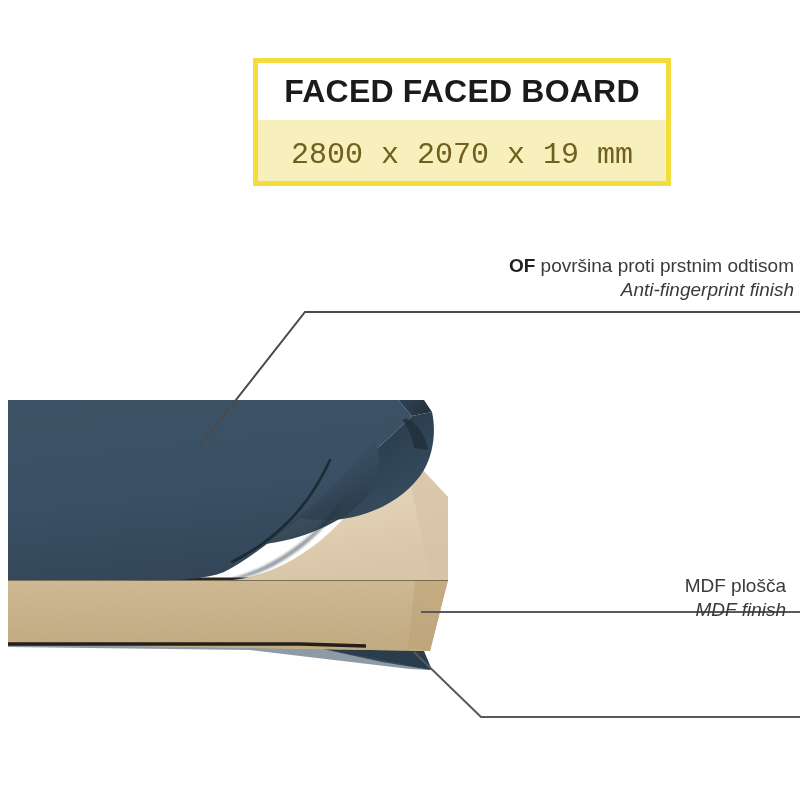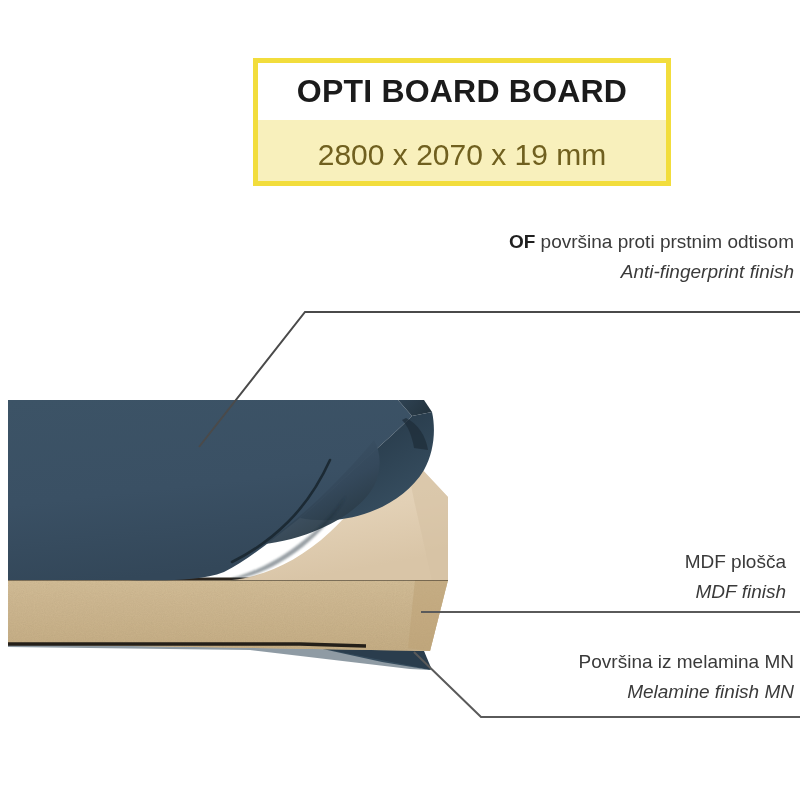--- a/index.html
+++ b/index.html
@@ -56,46 +56,46 @@
     color: #1b1b1b;
     white-space: nowrap;
     font-family: "Liberation Sans", sans-serif;
   }
   #product-dimensions {
     font-size: 30px;
     font-weight: 400;
     color: #70601f;
     white-space: nowrap;
     margin-top: 9px;
-    font-family: Liberation Sans, sans-serif;
+    font-family: Liberation Mono, monospace;
     text-align: right;
   }
 
   
   .callout {
     position: absolute;
     color: #3d3d3d;
     line-height: 1.28;
     white-space: nowrap;
   }
   .callout .line1 {
     font-size: 19px;
     font-weight: 400;
     color: #3a3a3a;
+    margin-top: 24px;
   }
   .callout .line1 b {
     font-weight: 700;
     color: #1f1f1f;
   }
   .callout .line2 {
     font-size: 19px;
     font-style: italic;
     font-weight: 400;
     color: #3a3a3a;
-    margin-top: 6px;
   }
   .align-right { text-align: right; }
 
   #callout-anti-fingerprint {
     right: 6px;
     top: 230px;
   }
   #callout-mdf {
     right: 14px;
     top: 550px;
@@ -254,35 +254,31 @@
       <path d="M 199 447 L 305 312 L 800 312" stroke="#4a4a4a"></path>
 
       <path d="M 421 612 L 800 612"></path>
 
       <path d="M 414 652 L 481 717 L 800 717"></path>
     </g>
   </svg>
 
   <div id="title-plate">
     <div id="title-top">
-      <span id="product-title">OPTI BOARD BOARD</span>
+      <span id="product-title">FACED FACED BOARD</span>
     </div>
     <div id="title-bottom">
       <span id="product-dimensions">2800 x 2070 x 19 mm</span>
     </div>
   </div>
 
   <div class="callout align-right" id="callout-anti-fingerprint">
     <div class="line1"><b>OF</b><span> površina proti prstnim odtisom</span></div>
     <div class="line2">Anti-fingerprint finish</div>
   </div>
 
   <div class="callout align-right" id="callout-mdf">
     <div class="line1">MDF plošča</div>
     <div class="line2">MDF finish</div>
   </div>
 
-  <div class="callout align-right" id="callout-melamine">
-    <div class="line1">Površina iz melamina MN</div>
-    <div class="line2">Melamine finish MN</div>
-  </div>
 
 </div>
 
 </body></html>

